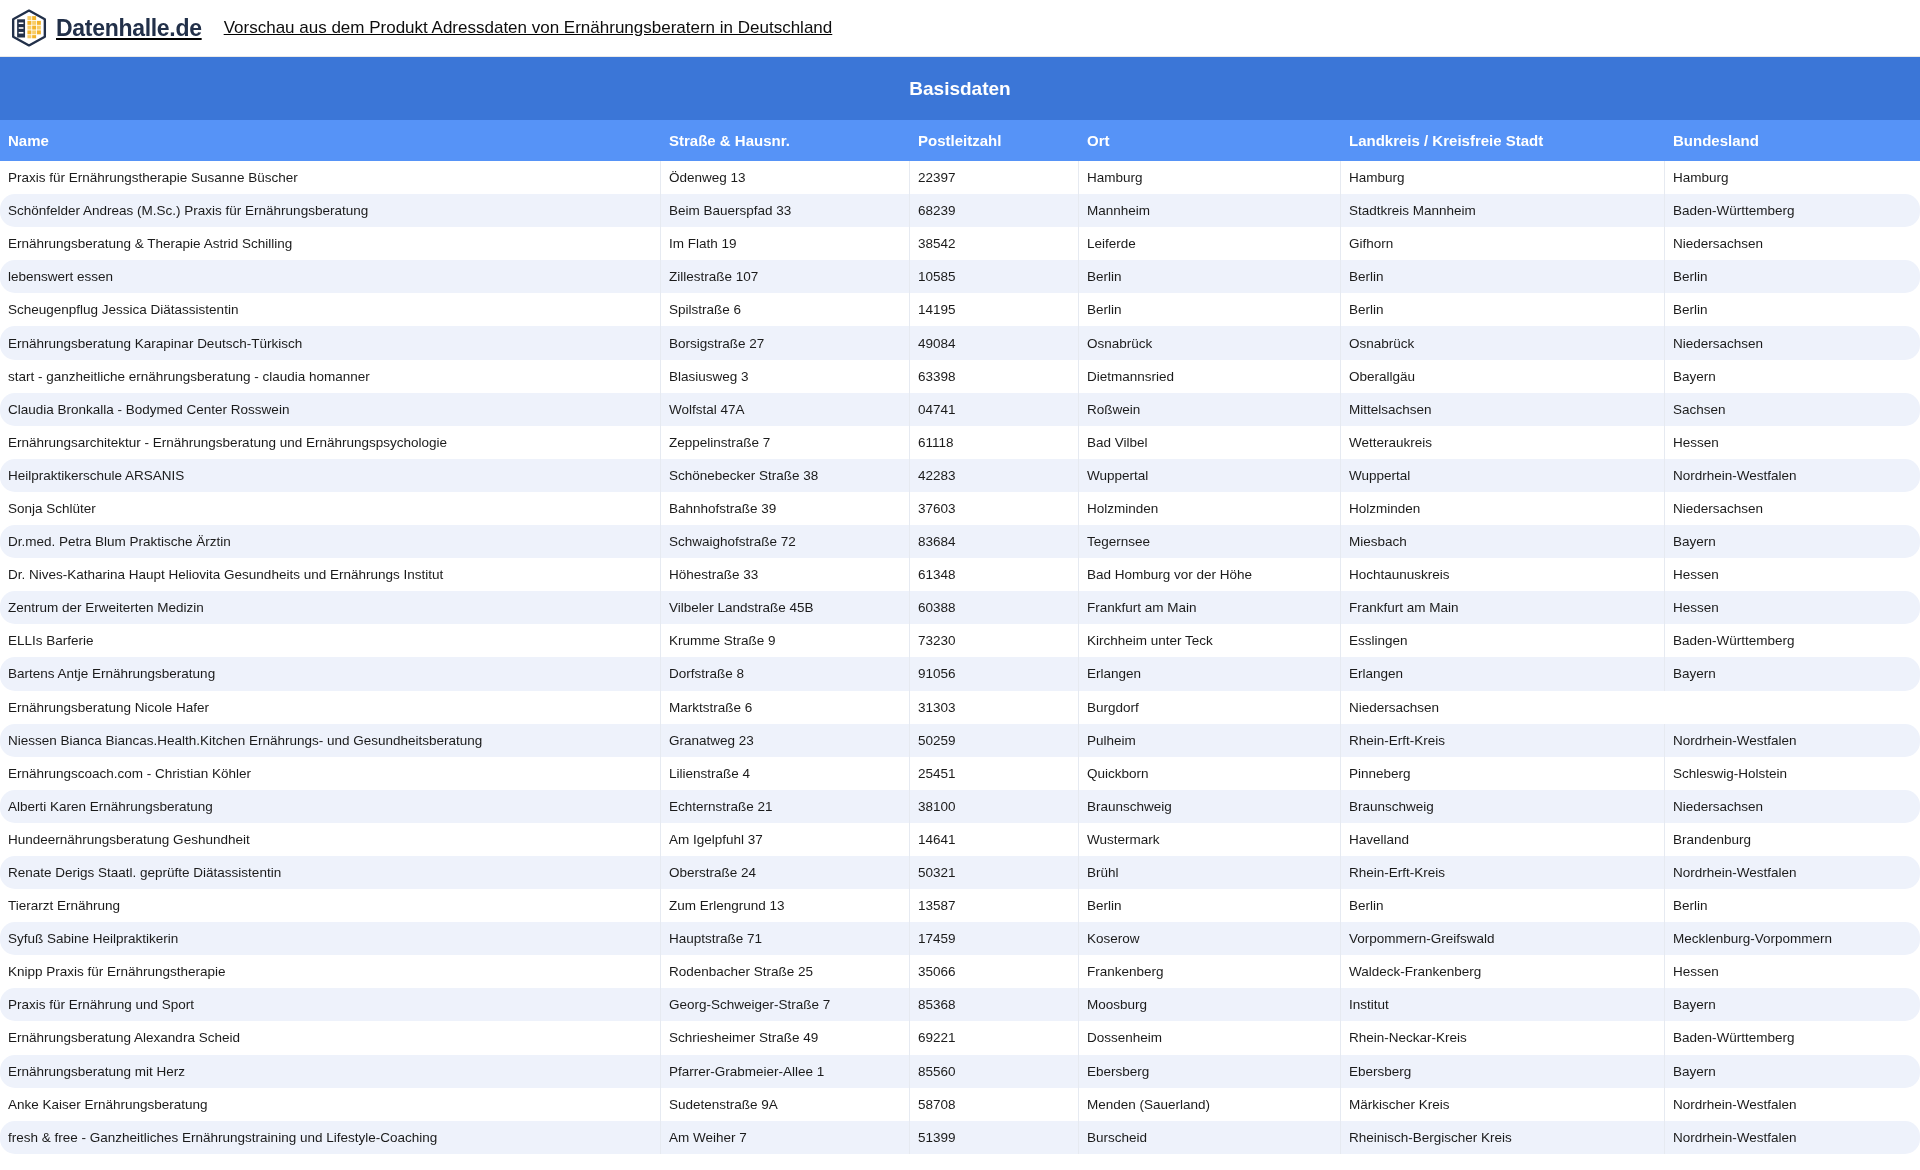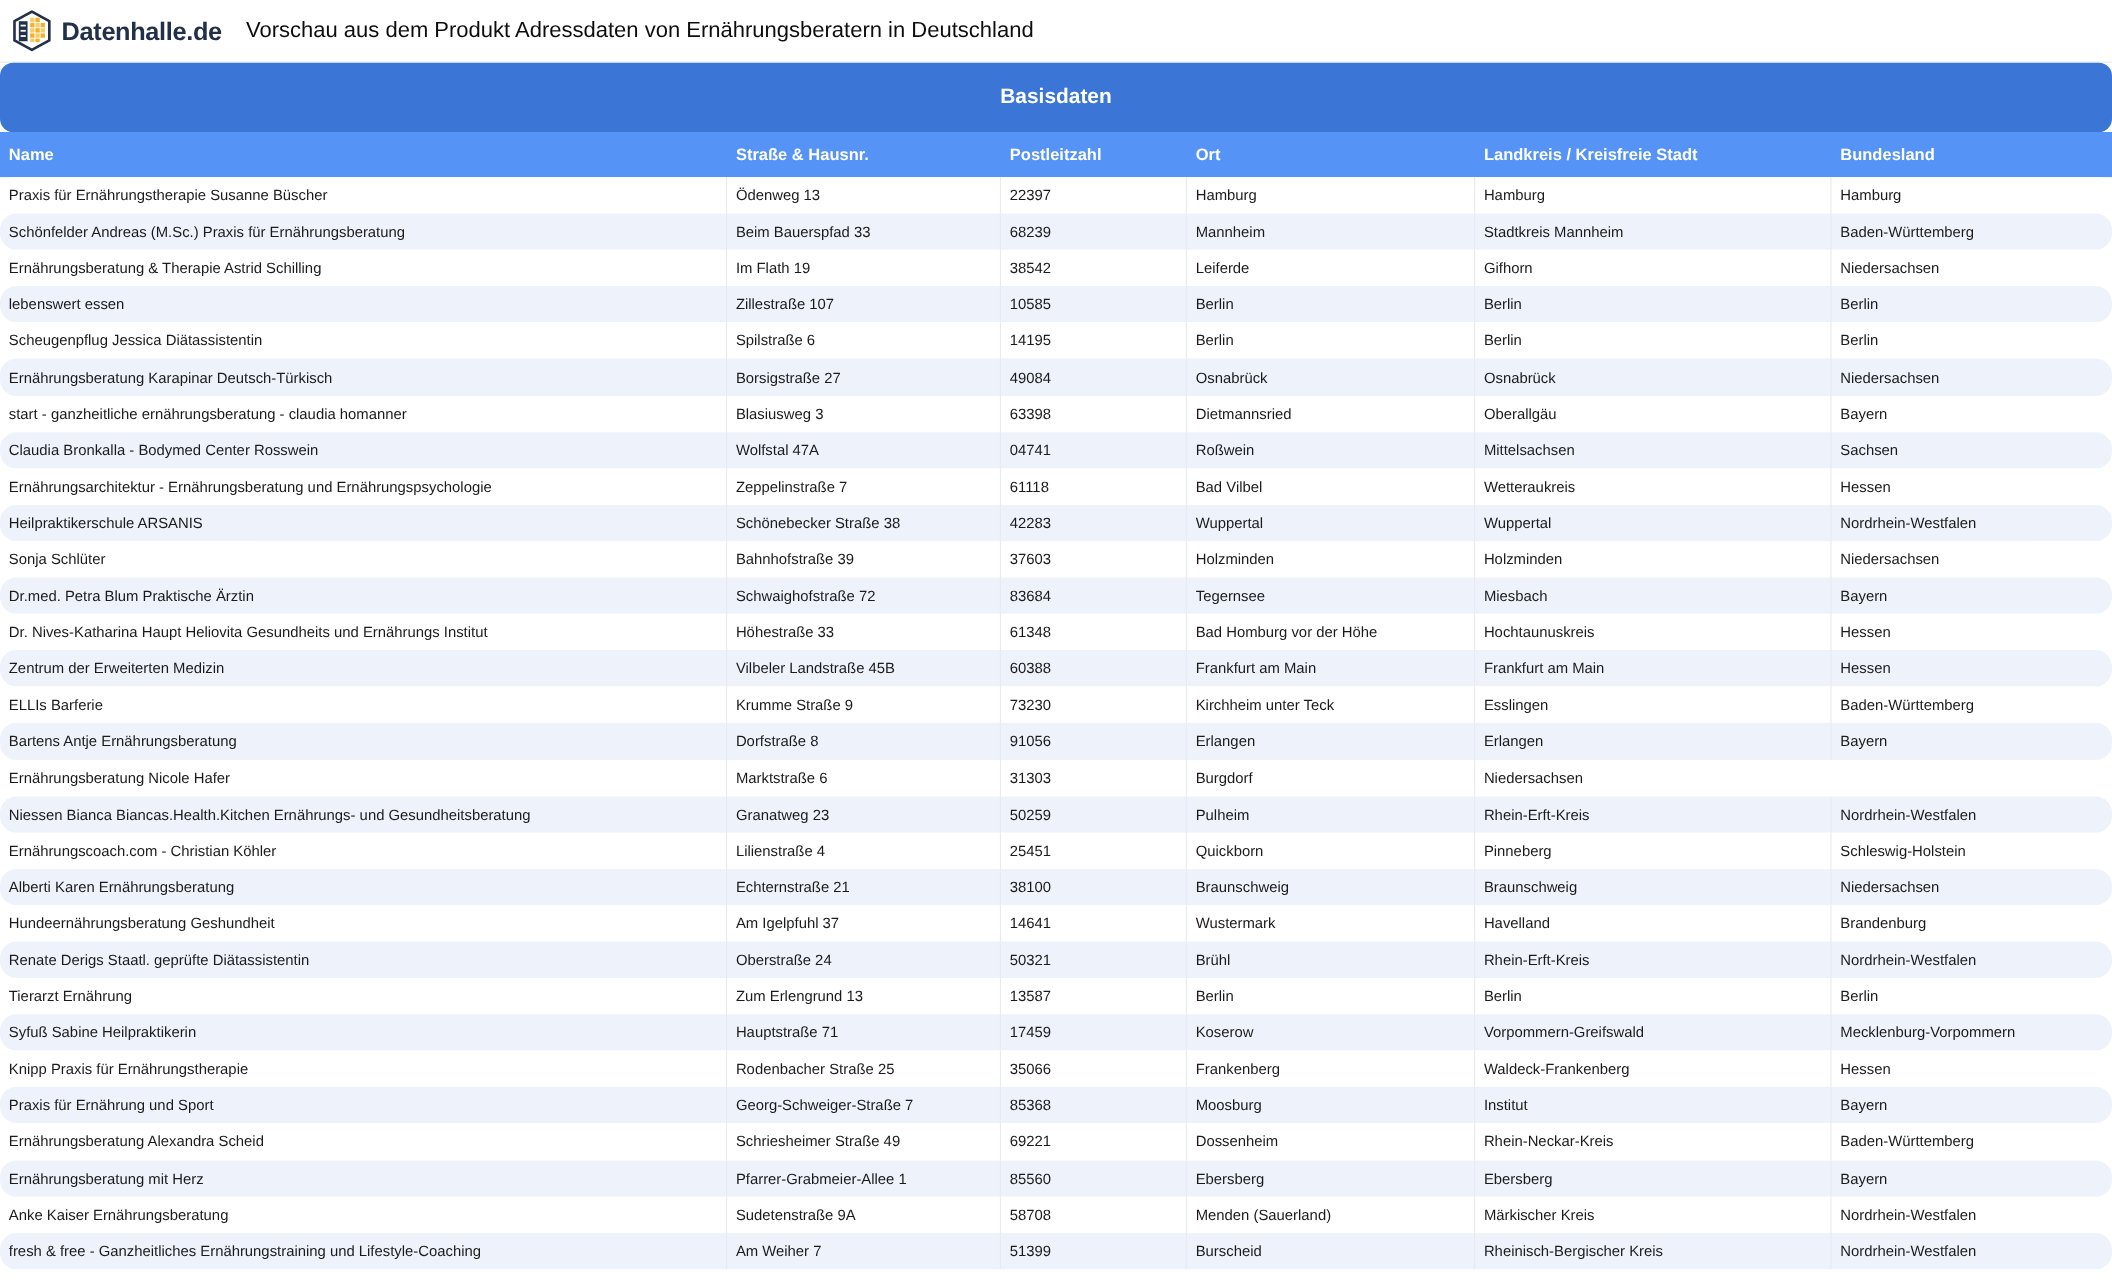--- a/index.html
+++ b/index.html
@@ -6,35 +6,35 @@
   html, body {
     width: 1920px; height: 1170px; overflow: hidden;
     font-family: "Liberation Sans", sans-serif;
     background: #ffffff;
   }
 
   
   .topbar {
     height: 57px; background: #ffffff;
     border-bottom: 1px solid #e9e9e9;
-    display: flex; align-items: center; padding: 0 10px;
+    display: flex; align-items: center; padding: 0 10px; text-decoration: underline;
   }
   .logo { display: flex; align-items: center; gap: 8px; cursor: pointer; }
   .logo svg { width: 38px; height: 38px; display: block; }
   .logo-text {
     font-size: 23px; font-weight: bold; color: #223049; letter-spacing: -0.3px;
   }
   .page-title {
-    margin-left: 22px; font-size: 20px; color: #0d0d0d;
+    margin-left: 22px; font-size: 17px; color: #0d0d0d;
   }
 
   
   .band {
     height: 63px; background: #3b76d7;
-    display: flex; align-items: center; justify-content: center; border-radius: 12px;
+    display: flex; align-items: center; justify-content: center;
   }
   .band-title { color: #ffffff; font-size: 19px; font-weight: bold; }
 
   
   .grid-cols {
     display: grid;
     grid-template-columns: 661px 249px 169px 262px 324px 255px;
   }
   .thead {
     height: 41px; background: #5693f7; align-items: center;

